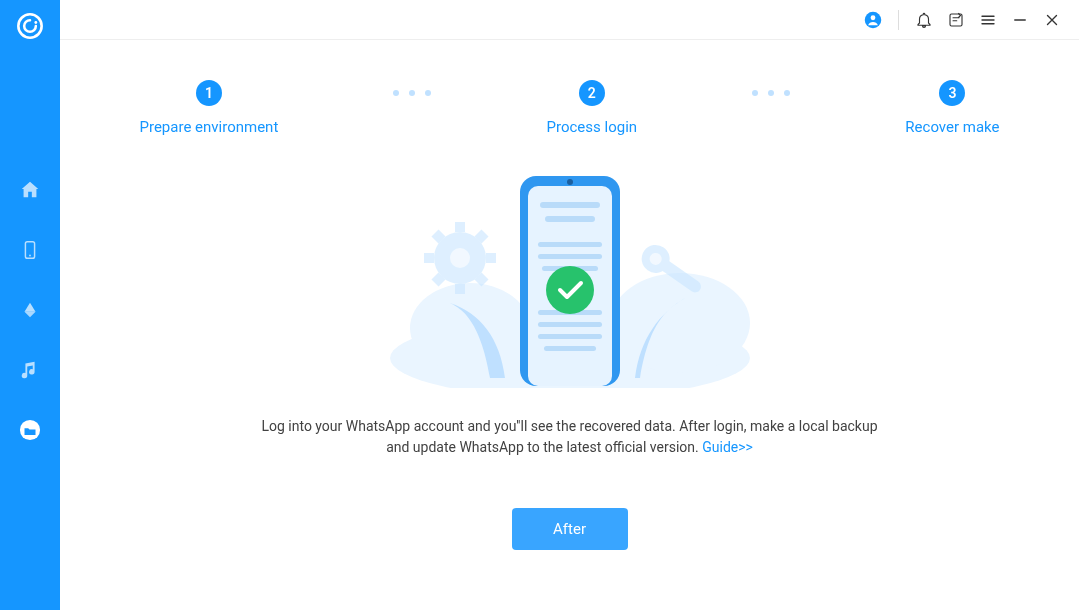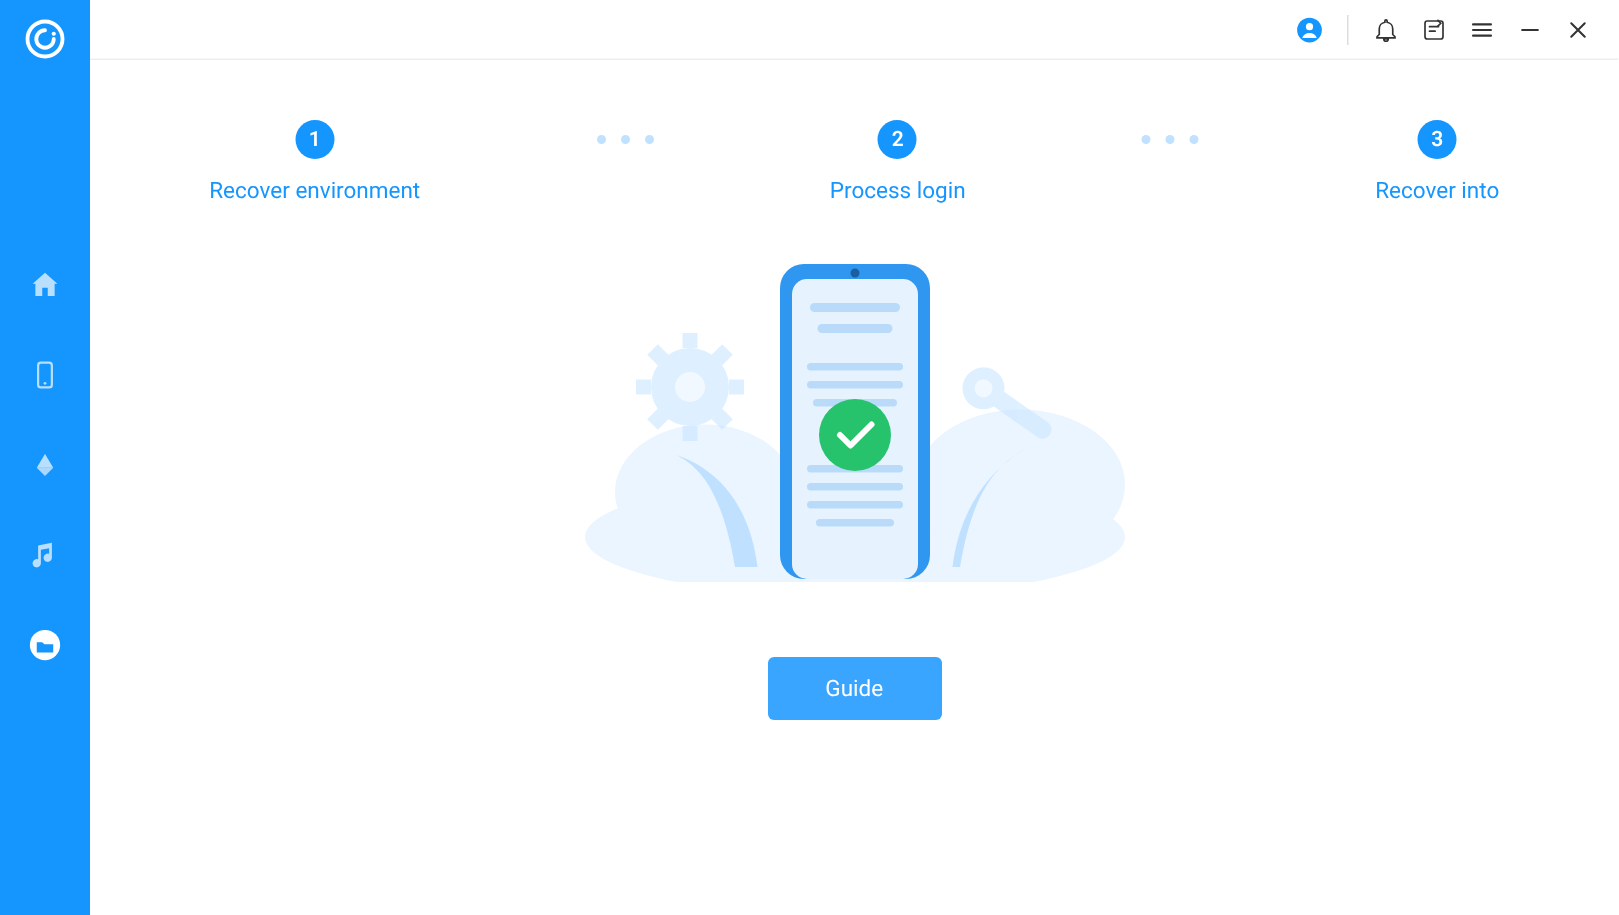--- a/index.html
+++ b/index.html
@@ -106,39 +106,39 @@
         <svg viewBox="0 0 24 24">
             <path d="M6 6l12 12M18 6L6 18" stroke="#333" stroke-width="1.8" stroke-linecap="round"></path>
           </svg>
       </div>
     </div>
 
     <div class="content">
       <div class="steps">
         <div class="step">
           <div class="step-circle">1</div>
-          <div class="step-label">Recover environment</div>
+          <div class="step-label">Prepare environment</div>
         </div>
         <div class="dots">
             <span></span>
             <span></span>
             <span></span>
           </div>
         <div class="step">
           <div class="step-circle">2</div>
           <div class="step-label">Process login</div>
         </div>
         <div class="dots">
             <span></span>
             <span></span>
             <span></span>
           </div>
         <div class="step">
           <div class="step-circle">3</div>
-          <div class="step-label">Recover into</div>
+          <div class="step-label">Recover make</div>
         </div>
       </div>
 
       <div class="illus">
         <svg viewBox="0 0 360 220" width="360" height="220">
 
           <ellipse cx="180" cy="190" rx="180" ry="40" fill="#eaf5ff"></ellipse>
           <ellipse cx="80" cy="160" rx="60" ry="45" fill="#eaf5ff"></ellipse>
           <ellipse cx="290" cy="155" rx="70" ry="50" fill="#eaf5ff"></ellipse>
 
@@ -178,17 +178,20 @@
           <rect x="148" y="142" width="64" height="5" rx="2.5" fill="#b9dbf9"></rect>
           <rect x="148" y="154" width="64" height="5" rx="2.5" fill="#b9dbf9"></rect>
           <rect x="148" y="166" width="64" height="5" rx="2.5" fill="#b9dbf9"></rect>
           <rect x="154" y="178" width="52" height="5" rx="2.5" fill="#b9dbf9"></rect>
 
           <circle cx="180" cy="122" r="24" fill="#27c26c"></circle>
           <path d="M170 122 l7 7 l14 -14" stroke="#fff" stroke-width="4" fill="none" stroke-linecap="round" stroke-linejoin="round"></path>
         </svg>
       </div>
 
+      <div class="instruction">
+        <span>Log into your WhatsApp account and you''ll see the recovered data. After login, make a local backup and update WhatsApp to the latest official version. </span><a>Guide&gt;&gt;</a>
+      </div>
 
-      <button class="done-btn">Guide</button>
+      <button class="done-btn">After</button>
     </div>
   </div>
 </div>
 
 </body></html>

